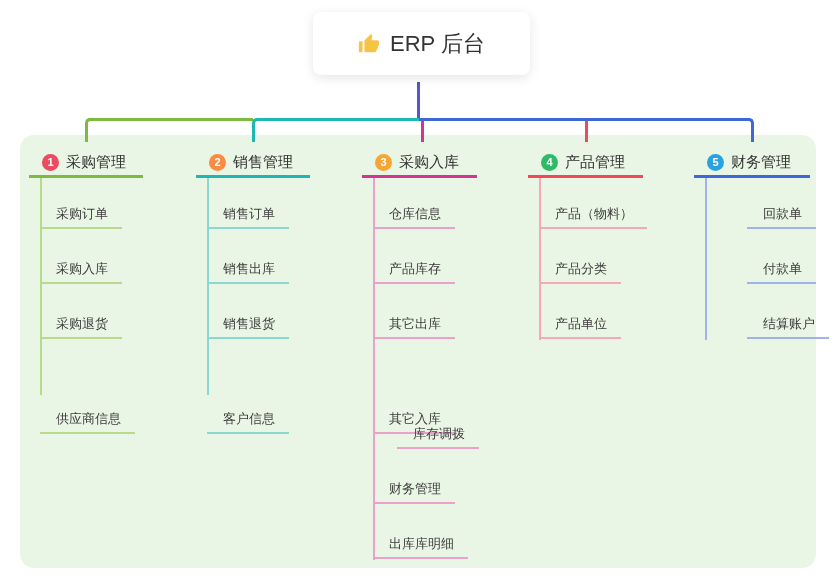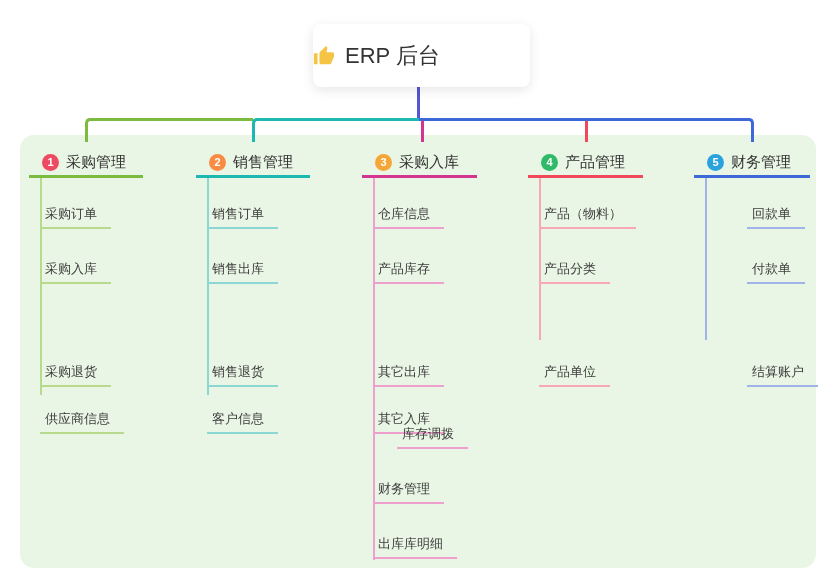--- a/index.html
+++ b/index.html
@@ -6,24 +6,24 @@
   body{
     width:839px;height:588px;position:relative;background:#ffffff;
     font-family:"Liberation Sans","DejaVu Sans",sans-serif;
     overflow:hidden;
   }
   .panel{
     position:absolute;left:20px;top:135px;width:796px;height:433px;
     background:#eaf6e5;border-radius:14px;
   }
   .root{
-    position:absolute;left:313px;top:24px;width:217px;height:63px;
+    position:absolute;left:313px;top:12px;width:217px;height:63px;
     background:#ffffff;border-radius:8px;
     box-shadow:0 3px 12px rgba(0,0,0,.10);
-    display:flex;align-items:center;gap:10px;
+    display:flex;align-items:center;justify-content:center;gap:10px;
     font-size:22px;color:#333;font-weight:500;z-index:3;
   }
   .stem{position:absolute;left:417px;top:82px;width:3px;height:39px;background:#5456d3;z-index:1;}
   .elbow{position:absolute;top:118px;height:24px;box-sizing:border-box;z-index:2;}
   .elbow1{left:85px;width:168px;border-top:3px solid #7cbb3f;border-left:3px solid #7cbb3f;border-top-left-radius:5px;}
   .elbow2{left:252px;width:167px;border-top:3px solid #1db8b1;border-left:3px solid #1db8b1;border-top-left-radius:5px;}
   .elbow5{left:419px;width:335px;border-top:3px solid #3e68d8;border-right:3px solid #3e68d8;border-top-right-radius:5px;}
   .drop{position:absolute;top:121px;width:3px;height:21px;z-index:1;}
   .drop3{left:421px;background:#d43590;}
   .drop4{left:585px;background:#f2485c;}
@@ -45,29 +45,29 @@
   .bg1{background:#ec4b61;} .bg2{background:#f98b45;} .bg3{background:#f5a637;}
   .bg4{background:#2fb969;} .bg5{background:#2aa2de;}
   .vline{position:absolute;top:178px;width:2px;}
   .vl1{left:40px;height:217px;background:#b8da8c;}
   .vl2{left:207px;height:217px;background:#8bd8d3;}
   .vl3{left:373px;height:382px;background:#eda0cc;}
   .vl4{left:539px;height:162px;background:#f7a8b2;}
   .vl5{left:705px;height:162px;background:#a0b4ea;}
   .child{
     position:absolute;height:26px;line-height:26px;
-    padding:0 14px 0 5px;border-bottom:2px solid;
+    padding:0 14px 0 16px;border-bottom:2px solid;
     font-size:13px;color:#3c3c3c;white-space:nowrap;
   }
   .cb1{left:40px;border-color:#b8da8c;}
   .cb2{left:207px;border-color:#8bd8d3;}
   .cb3{left:373px;border-color:#eda0cc;}
   .cb4{left:539px;border-color:#f7a8b2;}
   .cb5{left:747px;border-color:#a0b4ea;text-align:center;}
-  .r0{top:201px;} .r1{top:256px;} .r2{top:311px;margin-top:48px;} .r3{top:386px;margin-top:20px;}
+  .r0{top:201px;} .r1{top:256px;} .r2{top:311px;} .r3{top:386px;margin-top:20px;}
   .r4{top:421px;margin-left:24px;} .r5{top:476px;} .r6{top:531px;}
   .thumb-icon{width:22px;height:22px;flex:0 0 22px;}
 </style>
 </head>
 <body>
 
 <div class="panel"></div>
 
 <div class="root">
   <svg class="thumb-icon" viewBox="0 0 24 24">

